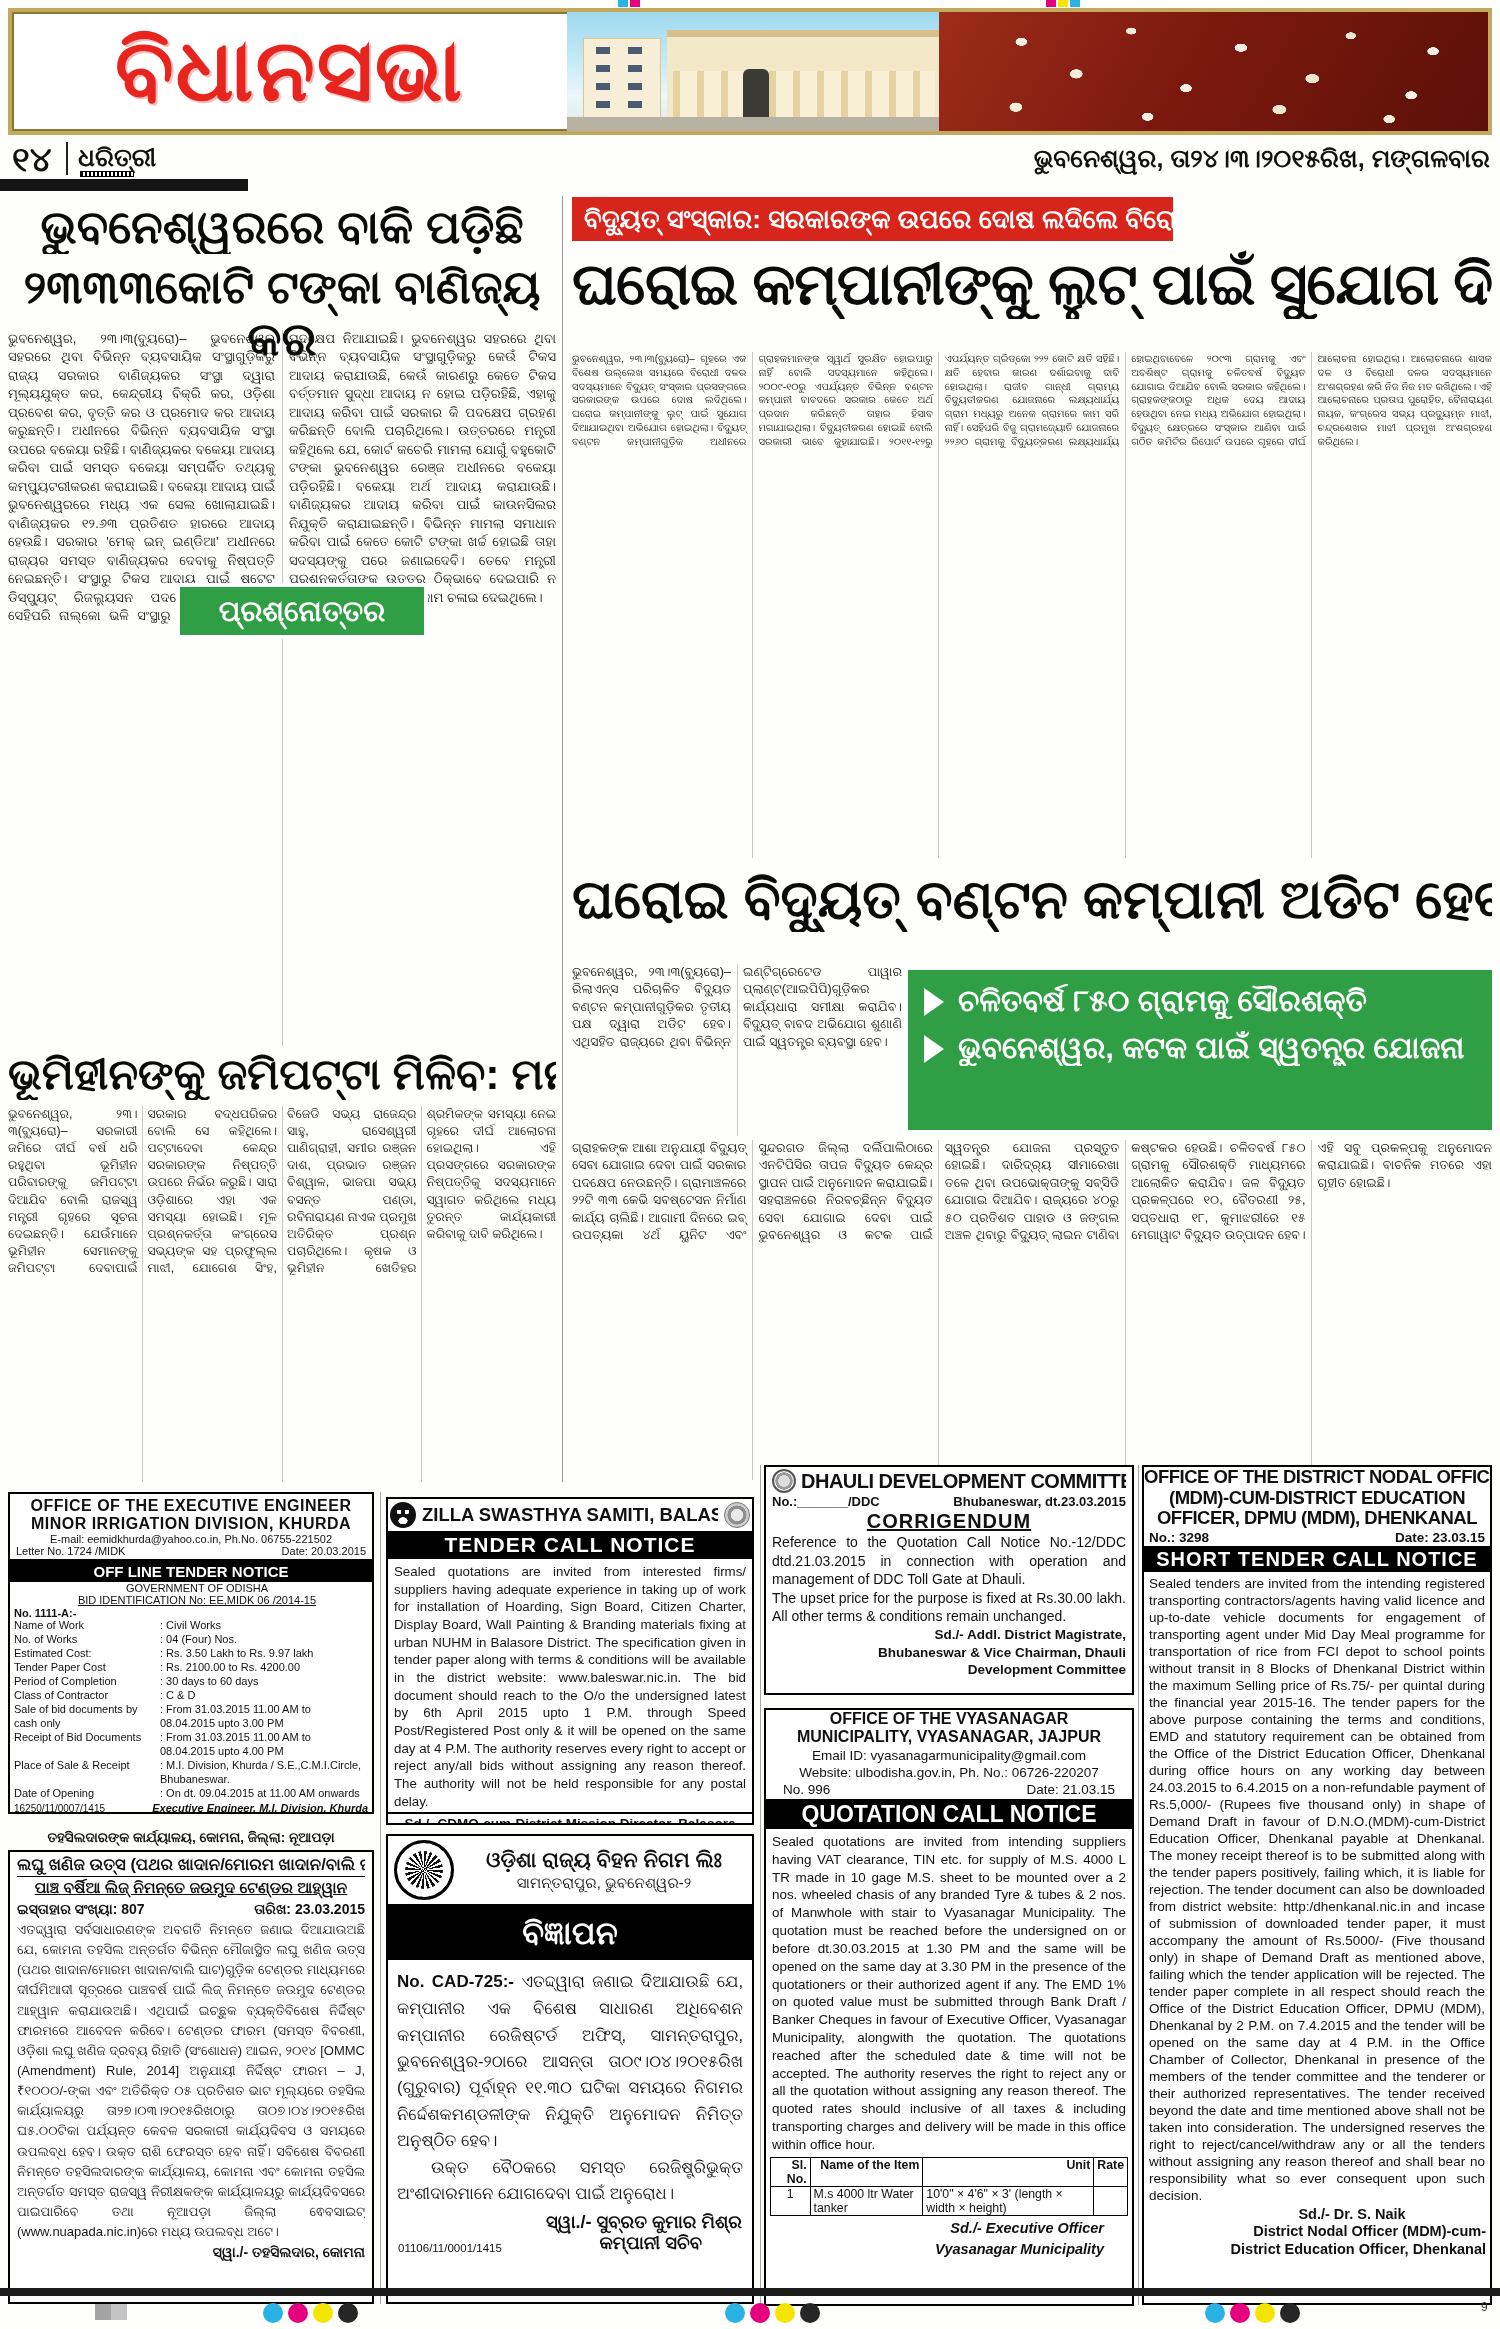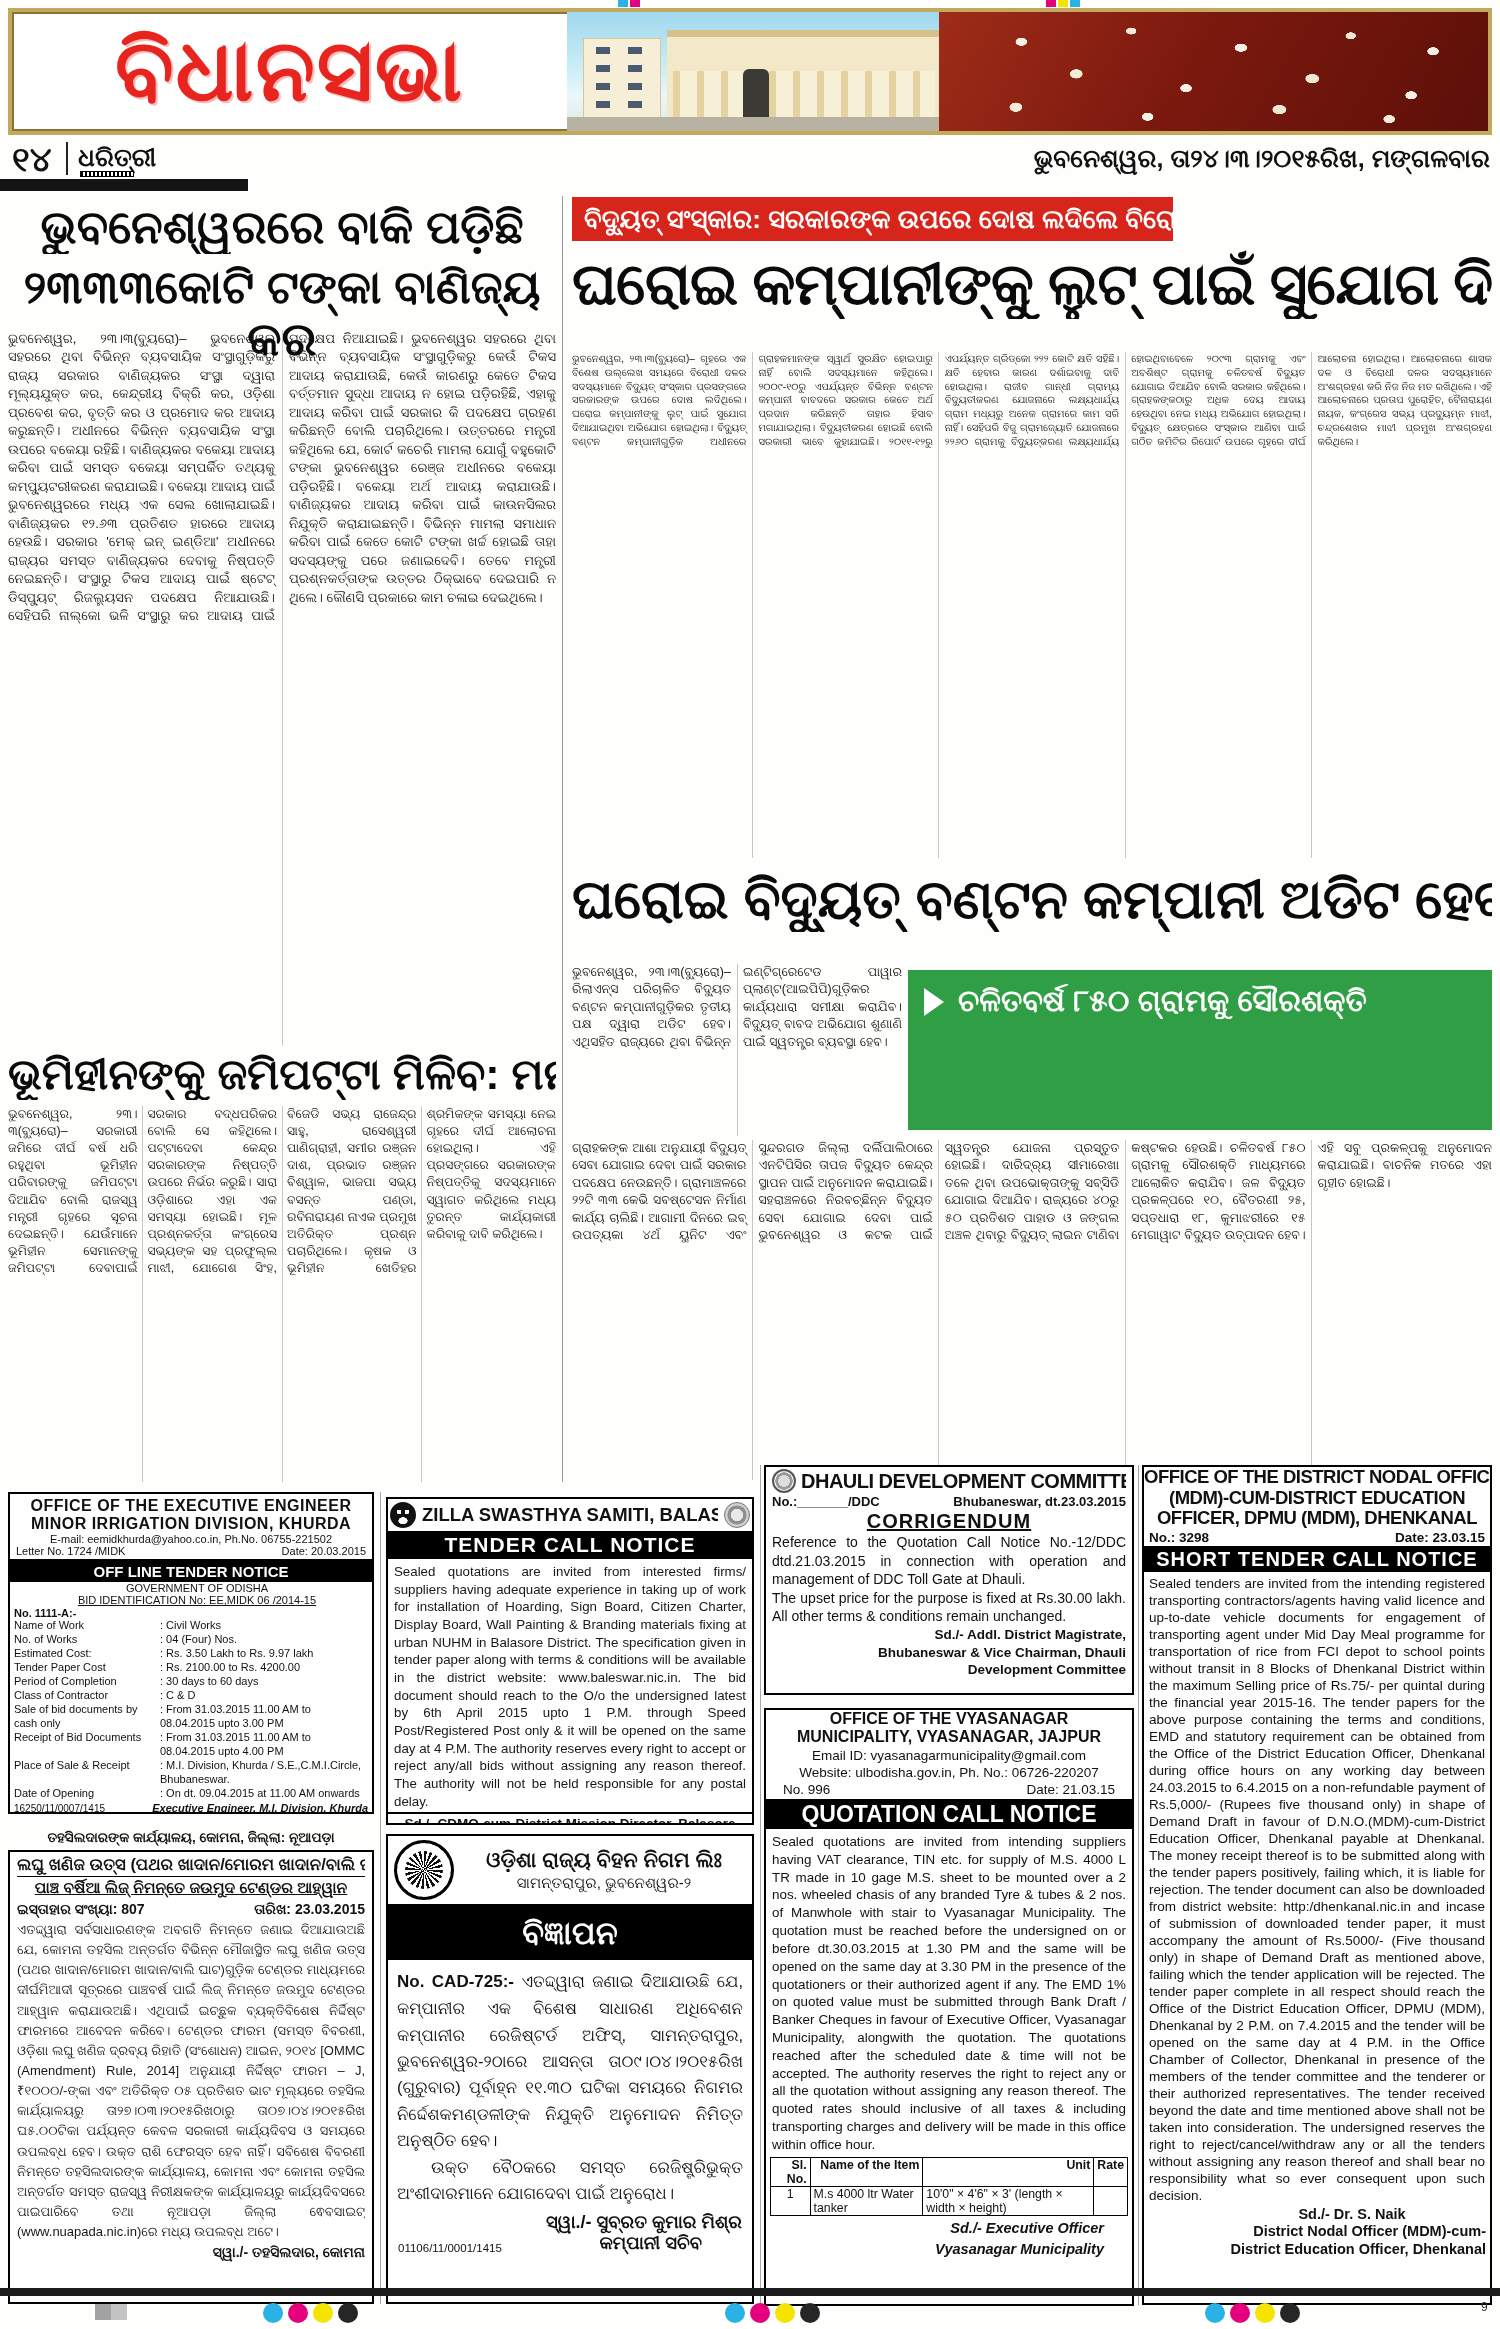--- a/index.html
+++ b/index.html
@@ -216,36 +216,41 @@
     <span class="dl-sep"></span>
     <span class="dl-brand">ଧରିତ୍ରୀ</span>
     <span class="dl-code"></span>
     <span class="dl-date">ଭୁବନେଶ୍ୱର, ତା୨୪।୩।୨୦୧୫ରିଖ, ମଙ୍ଗଳବାର</span>
   </div>
   <div id="leftbar-black" class="abs"></div>
 
   <div id="a1-headline1" class="abs headline">ଭୁବନେଶ୍ୱରରେ ବାକି ପଡ଼ିଛି</div>
   <div id="a1-headline2" class="abs headline">୨୩୩୩କୋଟି ଟଙ୍କା ବାଣିଜ୍ୟ କର</div>
   <div id="a1-body" class="abs jtext cols2 colrule">ଭୁବନେଶ୍ୱର, ୨୩।୩(ବ୍ୟୁରୋ)– ଭୁବନେଶ୍ୱର ସହରରେ ଥିବା ବିଭିନ୍ନ ବ୍ୟବସାୟିକ ସଂସ୍ଥାଗୁଡ଼ିକରୁ ରାଜ୍ୟ ସରକାର ବାଣିଜ୍ୟକର ସଂସ୍ଥା ଦ୍ୱାରା ମୂଲ୍ୟଯୁକ୍ତ କର, କେନ୍ଦ୍ରୀୟ ବିକ୍ରି କର, ଓଡ଼ିଶା ପ୍ରବେଶ କର, ବୃତ୍ତି କର ଓ ପ୍ରମୋଦ କର ଆଦାୟ କରୁଛନ୍ତି। ଅଧୀନରେ ବିଭିନ୍ନ ବ୍ୟବସାୟିକ ସଂସ୍ଥା ଉପରେ ବକେୟା ରହିଛି। ବାଣିଜ୍ୟକର ବକେୟା ଆଦାୟ କରିବା ପାଇଁ ସମସ୍ତ ବକେୟା ସମ୍ପର୍କିତ ତଥ୍ୟକୁ କମ୍ପ୍ୟୁଟରୀକରଣ କରାଯାଇଛି। ବକେୟା ଆଦାୟ ପାଇଁ ଭୁବନେଶ୍ୱରରେ ମଧ୍ୟ ଏକ ସେଲ ଖୋଲାଯାଇଛି। ବାଣିଜ୍ୟକର ୧୨.୬୩ ପ୍ରତିଶତ ହାରରେ ଆଦାୟ ହେଉଛି। ସରକାର 'ମେକ୍ ଇନ୍ ଇଣ୍ଡିଆ' ଅଧୀନରେ ରାଜ୍ୟର ସମସ୍ତ ବାଣିଜ୍ୟକର ଦେବାକୁ ନିଷ୍ପତ୍ତି ନେଇଛନ୍ତି। ସଂସ୍ଥାରୁ ଟିକସ ଆଦାୟ ପାଇଁ ଷ୍ଟେଟ୍ ଡିସ୍ପ୍ୟୁଟ୍ ରିଜଲ୍ୟୁସନ ପଦକ୍ଷେପ ନିଆଯାଉଛି। ସେହିପରି ନାଲ୍‌କୋ ଭଳି ସଂସ୍ଥାରୁ କର ଆଦାୟ ପାଇଁ ପଦକ୍ଷେପ ନିଆଯାଇଛି। ଭୁବନେଶ୍ୱର ସହରରେ ଥିବା ବିଭିନ୍ନ ବ୍ୟବସାୟିକ ସଂସ୍ଥାଗୁଡ଼ିକରୁ କେଉଁ ଟିକସ ଆଦାୟ କରାଯାଉଛି, କେଉଁ କାରଣରୁ କେତେ ଟିକସ ବର୍ତ୍ତମାନ ସୁଦ୍ଧା ଆଦାୟ ନ ହୋଇ ପଡ଼ିରହିଛି, ଏହାକୁ ଆଦାୟ କରିବା ପାଇଁ ସରକାର କି ପଦକ୍ଷେପ ଗ୍ରହଣ କରିଛନ୍ତି ବୋଲି ପଚାରିଥିଲେ। ଉତ୍ତରରେ ମନ୍ତ୍ରୀ କହିଥିଲେ ଯେ, କୋର୍ଟ କଚେରି ମାମଲା ଯୋଗୁଁ ବହୁକୋଟି ଟଙ୍କା ଭୁବନେଶ୍ୱର ରେଞ୍ଜ ଅଧୀନରେ ବକେୟା ପଡ଼ିରହିଛି। ବକେୟା ଅର୍ଥ ଆଦାୟ କରାଯାଉଛି। ବାଣିଜ୍ୟକର ଆଦାୟ କରିବା ପାଇଁ କାଉନସିଲର ନିଯୁକ୍ତି କରାଯାଇଛନ୍ତି। ବିଭିନ୍ନ ମାମଲା ସମାଧାନ କରିବା ପାଇଁ କେତେ କୋଟି ଟଙ୍କା ଖର୍ଚ୍ଚ ହୋଇଛି ତାହା ସଦସ୍ୟଙ୍କୁ ପରେ ଜଣାଇଦେବି। ତେବେ ମନ୍ତ୍ରୀ ପ୍ରଶ୍ନକର୍ତ୍ତାଙ୍କ ଉତ୍ତର ଠିକ୍‌ଭାବେ ଦେଇପାରି ନ ଥିଲେ। କୌଣସି ପ୍ରକାରେ କାମ ଚଳାଇ ଦେଇଥିଲେ।</div>
+  <div id="a1-qabox" class="abs">ପ୍ରଶ୍ନୋତ୍ତର</div>
 
   <div id="a2-headline" class="abs headline">ଭୂମିହୀନଙ୍କୁ ଜମିପଟ୍ଟା ମିଳିବ: ମନ୍ତ୍ରୀ</div>
   <div id="a2-body" class="abs jtext cols4 colrule">ଭୁବନେଶ୍ୱର, ୨୩।୩(ବ୍ୟୁରୋ)– ସରକାରୀ ଜମିରେ ଦୀର୍ଘ ବର୍ଷ ଧରି ରହୁଥିବା ଭୂମିହୀନ ପରିବାରଙ୍କୁ ଜମିପଟ୍ଟା ଦିଆଯିବ ବୋଲି ରାଜସ୍ୱ ମନ୍ତ୍ରୀ ଗୃହରେ ସୂଚନା ଦେଇଛନ୍ତି। ଯେଉଁମାନେ ଭୂମିହୀନ ସେମାନଙ୍କୁ ଜମିପଟ୍ଟା ଦେବାପାଇଁ ସରକାର ବଦ୍ଧପରିକର ବୋଲି ସେ କହିଥିଲେ। ପଟ୍ଟାଦେବା କେନ୍ଦ୍ର ସରକାରଙ୍କ ନିଷ୍ପତ୍ତି ଉପରେ ନିର୍ଭର କରୁଛି। ସାରା ଓଡ଼ିଶାରେ ଏହା ଏକ ସମସ୍ୟା ହୋଇଛି। ମୂଳ ପ୍ରଶ୍ନକର୍ତ୍ତା କଂଗ୍ରେସ ସଭ୍ୟଙ୍କ ସହ ପ୍ରଫୁଲ୍ଲ ମାଝୀ, ଯୋଗେଶ ସିଂହ, ବିଜେଡି ସଭ୍ୟ ରାଜେନ୍ଦ୍ର ସାହୁ, ରାସେଶ୍ୱରୀ ପାଣିଗ୍ରାହୀ, ସମୀର ରଞ୍ଜନ ଦାଶ, ପ୍ରଭାତ ରଞ୍ଜନ ବିଶ୍ୱାଳ, ଭାଜପା ସଭ୍ୟ ବସନ୍ତ ପଣ୍ଡା, ରବିନାରାୟଣ ନାଏକ ପ୍ରମୁଖ ଅତିରିକ୍ତ ପ୍ରଶ୍ନ ପଚାରିଥିଲେ। କୃଷକ ଓ ଭୂମିହୀନ ଖେତିହର ଶ୍ରମିକଙ୍କ ସମସ୍ୟା ନେଇ ଗୃହରେ ଦୀର୍ଘ ଆଲୋଚନା ହୋଇଥିଲା। ଏହି ପ୍ରସଙ୍ଗରେ ସରକାରଙ୍କ ନିଷ୍ପତ୍ତିକୁ ସଦସ୍ୟମାନେ ସ୍ୱାଗତ କରିଥିଲେ ମଧ୍ୟ ତୁରନ୍ତ କାର୍ଯ୍ୟକାରୀ କରିବାକୁ ଦାବି କରିଥିଲେ।</div>
 
   <div id="vr-main" class="abs"></div>
 
   <div id="kicker" class="abs">ବିଦ୍ୟୁତ୍ ସଂସ୍କାର: ସରକାରଙ୍କ ଉପରେ ଦୋଷ ଲଦିଲେ ବିରୋଧୀ</div>
   <div id="a3-headline" class="abs headline">ଘରୋଇ କମ୍ପାନୀଙ୍କୁ ଲୁଟ୍ ପାଇଁ ସୁଯୋଗ ଦିଆଯାଇଥିଲା</div>
   <div id="a3-body" class="abs jtext cols5 colrule">ଭୁବନେଶ୍ୱର, ୨୩।୩(ବ୍ୟୁରୋ)– ଗୃହରେ ଏକ ବିଶେଷ ଉଲ୍ଲେଖ ସମୟରେ ବିରୋଧୀ ଦଳର ସଦସ୍ୟମାନେ ବିଦ୍ୟୁତ୍ ସଂସ୍କାର ପ୍ରସଙ୍ଗରେ ସରକାରଙ୍କ ଉପରେ ଦୋଷ ଲଦିଥିଲେ। ଘରୋଇ କମ୍ପାନୀଙ୍କୁ ଲୁଟ୍ ପାଇଁ ସୁଯୋଗ ଦିଆଯାଇଥିବା ଅଭିଯୋଗ ହୋଇଥିଲା। ବିଦ୍ୟୁତ୍ ବଣ୍ଟନ କମ୍ପାନୀଗୁଡ଼ିକ ଅଧୀନରେ ଗ୍ରାହକମାନଙ୍କ ସ୍ୱାର୍ଥ ସୁରକ୍ଷିତ ହୋଇପାରୁ ନାହିଁ ବୋଲି ସଦସ୍ୟମାନେ କହିଥିଲେ। ୨୦୦୯-୧୦ରୁ ଏପର୍ଯ୍ୟନ୍ତ ବିଭିନ୍ନ ବଣ୍ଟନ କମ୍ପାନୀ ବାବଦରେ ସରକାର କେତେ ଅର୍ଥ ପ୍ରଦାନ କରିଛନ୍ତି ତାହାର ହିସାବ ମଗାଯାଇଥିଲା। ବିଦ୍ୟୁତୀକରଣ ହୋଇଛି ବୋଲି ସରକାରୀ ଭାବେ କୁହାଯାଇଛି। ୨୦୧୧-୧୨ରୁ ଏପର୍ଯ୍ୟନ୍ତ ଗ୍ରିଡ୍‌କୋ ୨୨୨ କୋଟି କ୍ଷତି ସହିଛି। କ୍ଷତି ହେବାର କାରଣ ଦର୍ଶାଇବାକୁ ଦାବି ହୋଇଥିଲା। ରାଜୀବ ଗାନ୍ଧୀ ଗ୍ରାମ୍ୟ ବିଦ୍ୟୁତୀକରଣ ଯୋଜନାରେ ଲକ୍ଷ୍ୟଧାର୍ଯ୍ୟ ଗ୍ରାମ ମଧ୍ୟରୁ ଅନେକ ଗ୍ରାମରେ କାମ ସରି ନାହିଁ। ସେହିପରି ବିଜୁ ଗ୍ରାମଜ୍ୟୋତି ଯୋଜନାରେ ୨୨୬୦ ଗ୍ରାମକୁ ବିଦ୍ୟୁତ୍‌କରଣ ଲକ୍ଷ୍ୟଧାର୍ଯ୍ୟ ହୋଇଥିବାବେଳେ ୨୦୯୩ ଗ୍ରାମକୁ ଏବଂ ଅବଶିଷ୍ଟ ଗ୍ରାମକୁ ଚଳିତବର୍ଷ ବିଦ୍ୟୁତ ଯୋଗାଇ ଦିଆଯିବ ବୋଲି ସରକାର କହିଥିଲେ। ଗ୍ରାହକଙ୍କଠାରୁ ଅଧିକ ଦେୟ ଆଦାୟ ହେଉଥିବା ନେଇ ମଧ୍ୟ ଅଭିଯୋଗ ହୋଇଥିଲା। ବିଦ୍ୟୁତ୍ କ୍ଷେତ୍ରରେ ସଂସ୍କାର ଆଣିବା ପାଇଁ ଗଠିତ କମିଟିର ରିପୋର୍ଟ ଉପରେ ଗୃହରେ ଦୀର୍ଘ ଆଲୋଚନା ହୋଇଥିଲା। ଆଲୋଚନାରେ ଶାସକ ଦଳ ଓ ବିରୋଧୀ ଦଳର ସଦସ୍ୟମାନେ ଅଂଶଗ୍ରହଣ କରି ନିଜ ନିଜ ମତ ରଖିଥିଲେ। ଏହି ଆଲୋଚନାରେ ପ୍ରତାପ ପୁରୋହିତ, ବୈନାରାୟଣ ନାୟକ, କଂଗ୍ରେସ ସଭ୍ୟ ପ୍ରଦ୍ୟୁମ୍ନ ମାଝୀ, ଚନ୍ଦ୍ରଶେଖର ମାଝୀ ପ୍ରମୁଖ ଅଂଶଗ୍ରହଣ କରିଥିଲେ।</div>
 
   <div id="a4-headline" class="abs headline">ଘରୋଇ ବିଦ୍ୟୁତ୍ ବଣ୍ଟନ କମ୍ପାନୀ ଅଡିଟ ହେବ</div>
   <div id="a4-lead" class="abs jtext colrule">ଭୁବନେଶ୍ୱର, ୨୩।୩(ବ୍ୟୁରୋ)– ରିଲାଏନ୍ସ ପରିଚାଳିତ ବିଦ୍ୟୁତ ବଣ୍ଟନ କମ୍ପାନୀଗୁଡ଼ିକର ତୃତୀୟ ପକ୍ଷ ଦ୍ୱାରା ଅଡିଟ ହେବ। ଏଥିସହିତ ରାଜ୍ୟରେ ଥିବା ବିଭିନ୍ନ ଇଣ୍ଟିଗ୍ରେଟେଡ ପାୱାର ପ୍ଲାଣ୍ଟ(ଆଇପିପି)ଗୁଡ଼ିକର କାର୍ଯ୍ୟଧାରା ସମୀକ୍ଷା କରାଯିବ। ବିଦ୍ୟୁତ୍ ବାବଦ ଅଭିଯୋଗ ଶୁଣାଣି ପାଇଁ ସ୍ୱତନ୍ତ୍ର ବ୍ୟବସ୍ଥା ହେବ।</div>
   <div id="a4-green" class="abs">
     <div class="gb-row">
       <span class="gb-arrow"></span>
       <span class="gb-text">ଚଳିତବର୍ଷ ୮୫୦ ଗ୍ରାମକୁ ସୌରଶକ୍ତି</span>
+    </div>
+    <div class="gb-row">
+      <span class="gb-arrow"></span>
+      <span class="gb-text">ଭୁବନେଶ୍ୱର, କଟକ ପାଇଁ ସ୍ୱତନ୍ତ୍ର ଯୋଜନା</span>
     </div>
   </div>
   <div id="a4-body" class="abs jtext cols5 colrule">ଗ୍ରାହକଙ୍କ ଆଶା ଅନୁଯାୟୀ ବିଦ୍ୟୁତ୍ ସେବା ଯୋଗାଇ ଦେବା ପାଇଁ ସରକାର ପଦକ୍ଷେପ ନେଉଛନ୍ତି। ଗ୍ରାମାଞ୍ଚଳରେ ୨୨ଟି ୩୩ କେଭି ସବଷ୍ଟେସନ ନିର୍ମାଣ କାର୍ଯ୍ୟ ଚାଲିଛି। ଆଗାମୀ ଦିନରେ ଇବ୍ ଉପତ୍ୟକା ୪ର୍ଥ ୟୁନିଟ ଏବଂ ସୁନ୍ଦରଗଡ ଜିଲ୍ଲା ଦର୍ଲିପାଲିଠାରେ ଏନଟିପିସିର ତାପଜ ବିଦ୍ୟୁତ କେନ୍ଦ୍ର ସ୍ଥାପନ ପାଇଁ ଅନୁମୋଦନ କରାଯାଇଛି। ସହରାଞ୍ଚଳରେ ନିରବଚ୍ଛିନ୍ନ ବିଦ୍ୟୁତ ସେବା ଯୋଗାଇ ଦେବା ପାଇଁ ଭୁବନେଶ୍ୱର ଓ କଟକ ପାଇଁ ସ୍ୱତନ୍ତ୍ର ଯୋଜନା ପ୍ରସ୍ତୁତ ହୋଇଛି। ଦାରିଦ୍ର୍ୟ ସୀମାରେଖା ତଳେ ଥିବା ଉପଭୋକ୍ତାଙ୍କୁ ସବ୍‌ସିଡି ଯୋଗାଇ ଦିଆଯିବ। ରାଜ୍ୟରେ ୪୦ରୁ ୫୦ ପ୍ରତିଶତ ପାହାଡ ଓ ଜଙ୍ଗଲ ଅଞ୍ଚଳ ଥିବାରୁ ବିଦ୍ୟୁତ୍ ଲାଇନ ଟାଣିବା କଷ୍ଟକର ହେଉଛି। ଚଳିତବର୍ଷ ୮୫୦ ଗ୍ରାମକୁ ସୌରଶକ୍ତି ମାଧ୍ୟମରେ ଆଲୋକିତ କରାଯିବ। ଜଳ ବିଦ୍ୟୁତ ପ୍ରକଳ୍ପରେ ୧୦, ବୈତରଣୀ ୨୫, ସପ୍ତଧାରା ୧୮, କୁମାଝରୀରେ ୧୫ ମେଗାୱାଟ ବିଦ୍ୟୁତ ଉତ୍ପାଦନ ହେବ। ଏହି ସବୁ ପ୍ରକଳ୍ପକୁ ଅନୁମୋଦନ କରାଯାଇଛି। ବାଚନିକ ମତରେ ଏହା ଗୃହୀତ ହୋଇଛି।</div>
 
   <div id="vr-b1" class="abs vr-b"></div>
   <div id="vr-b2" class="abs vr-b"></div>
   <div id="vr-b3" class="abs vr-b"></div>
 
   <div id="n-khurda" class="abs notice">
     <div class="kh-head">

